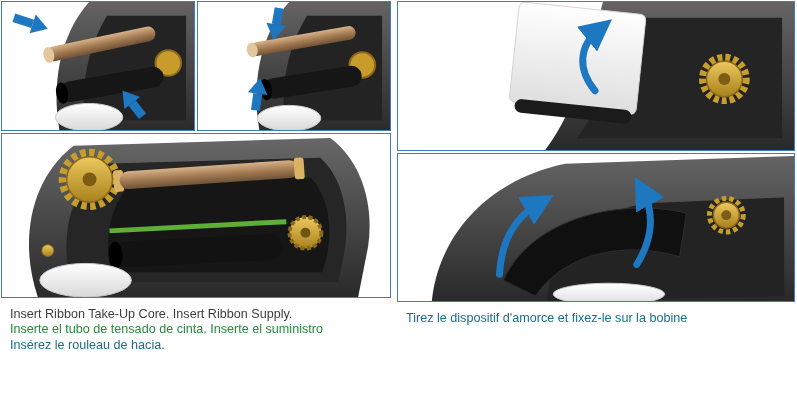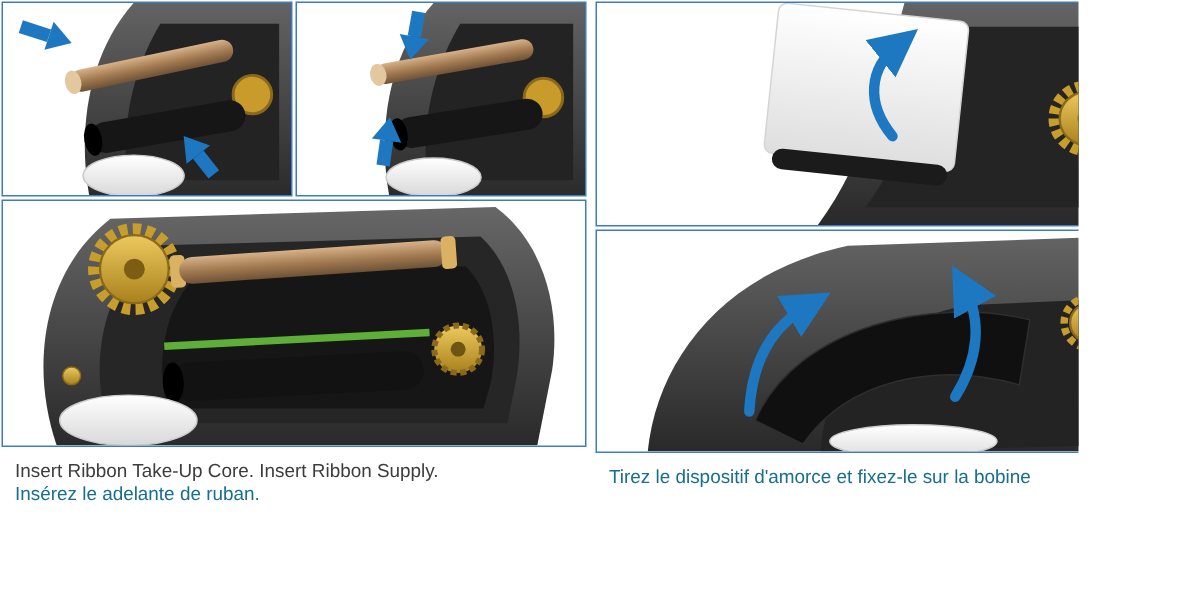--- a/index.html
+++ b/index.html
@@ -1,17 +1,17 @@
 <!DOCTYPE html>
 <html style="--border: #3e7cc1; --arrow: #1d78c1; --text-en: #3d3d3d; --text-es: #258b3a; --text-fr: #176f8f;"><head>
 <meta charset="utf-8">
 <style>
   html,body{margin:0;padding:0;background:#fff;}
   .page{
-    position:relative;width:719px;height:406px;background:#fff;
+    position:relative;width:797px;height:406px;background:#fff;
     font-family:"Liberation Sans",sans-serif;overflow:hidden;
   }
   .fig{
     position:absolute;border:1px solid var(--border,#3e7cc1);
     background:#fff;box-sizing:border-box;overflow:hidden;
   }
   .fig svg{display:block;width:100%;height:100%;}
   #fig-tl{left:1px;top:1px;width:194px;height:130px;}
   #fig-tr{left:197px;top:1px;width:194px;height:130px;}
   #fig-b {left:1px;top:133px;width:390px;height:165px;}
@@ -214,20 +214,21 @@
       <circle cx="330" cy="62" r="13" fill="url(#eGold)" stroke="#8a691b" stroke-width="1.5"></circle>
       <circle cx="330" cy="62" r="5" fill="#7c5d13"></circle>
       <ellipse cx="212" cy="142" rx="56" ry="11" fill="url(#eWhite)" stroke="#cccccc"></ellipse>
       <path d="M102 122 C104 86 118 64 142 50" fill="none" stroke="var(--arrow,#1d78c1)" stroke-width="7" stroke-linecap="round" marker-end="url(#mE)"></path>
       <path d="M240 112 C256 86 258 60 246 38" fill="none" stroke="var(--arrow,#1d78c1)" stroke-width="7" stroke-linecap="round" marker-end="url(#mE)"></path>
     </svg>
   </div>
 
   <div class="caption" id="caption-left">
     <p class="en">Insert Ribbon Take-Up Core. Insert Ribbon Supply.</p>
-    <p class="fr">Insérez le adelante de ruban.</p>
+    <p class="es">Inserte el tubo de tensado de cinta. Inserte el suministro</p>
+    <p class="fr">Insérez le rouleau de hacia.</p>
   </div>
 
   <div class="caption" id="caption-right">
     <p class="fr">Tirez le dispositif d'amorce et fixez-le sur la bobine</p>
   </div>
 
 </div>
 
 </body></html>

